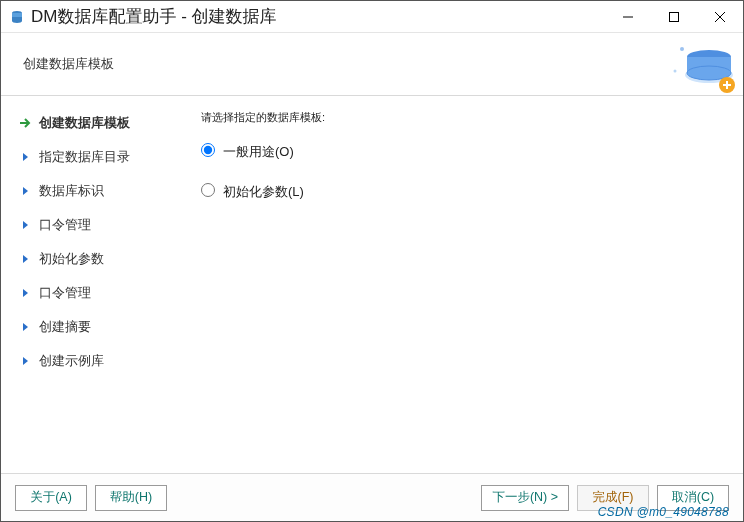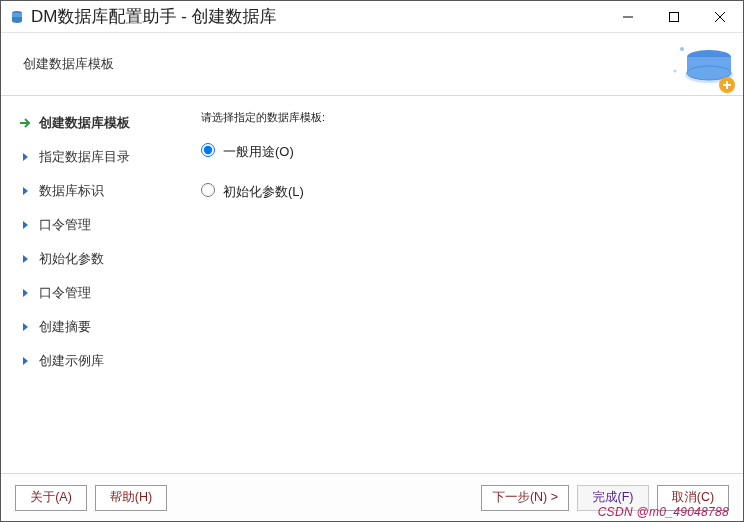--- a/index.html
+++ b/index.html
@@ -121,35 +121,35 @@
   }
   .footer .spacer { flex: 1; }
   .btn {
     height: 26px;
     min-width: 72px;
     padding: 0 10px;
     font-size: 12.5px;
     font-family: inherit;
     border: 1px solid #9a9a9a;
     background: #fff;
-    color:#7f1d1d;
+    color:#0f766e;
     cursor: pointer;
     display:inline-flex; align-items:center; justify-content:center;
   }
   .btn.disabled {
-    color:#4c1d95;
+    color:#a16207;
     border-color:#c8c8c8;
     background:#f6f6f6;
     cursor:default;
   }
   .watermark {
     position:absolute;
     right:14px; bottom:2px;
     font-size:12px;
-    color:#be185d;
+    color:#0369a1;
     font-style:italic;
     letter-spacing:0.3px;
     pointer-events:none;
   }
 </style>
 </head>
 <body>
 
 <div class="window">
 

